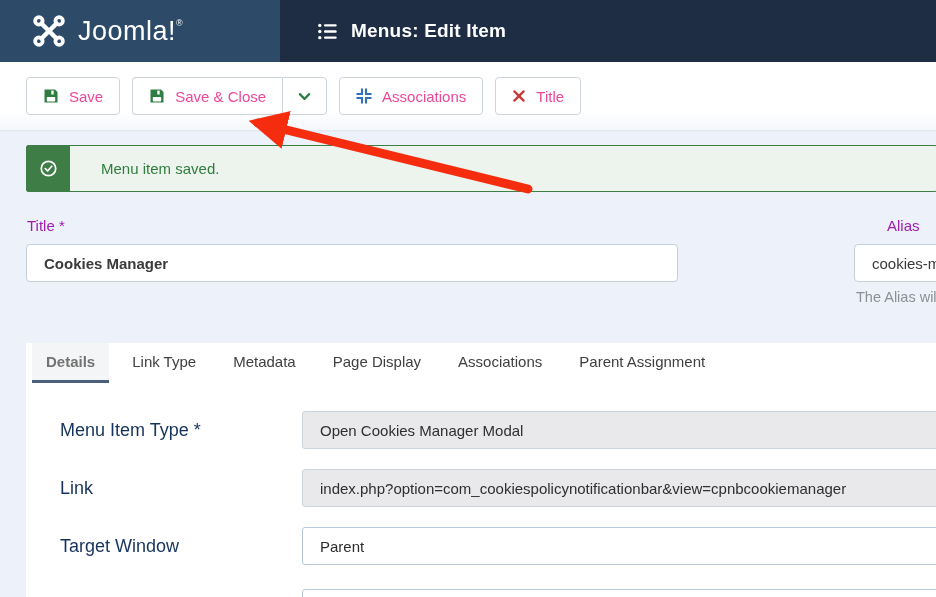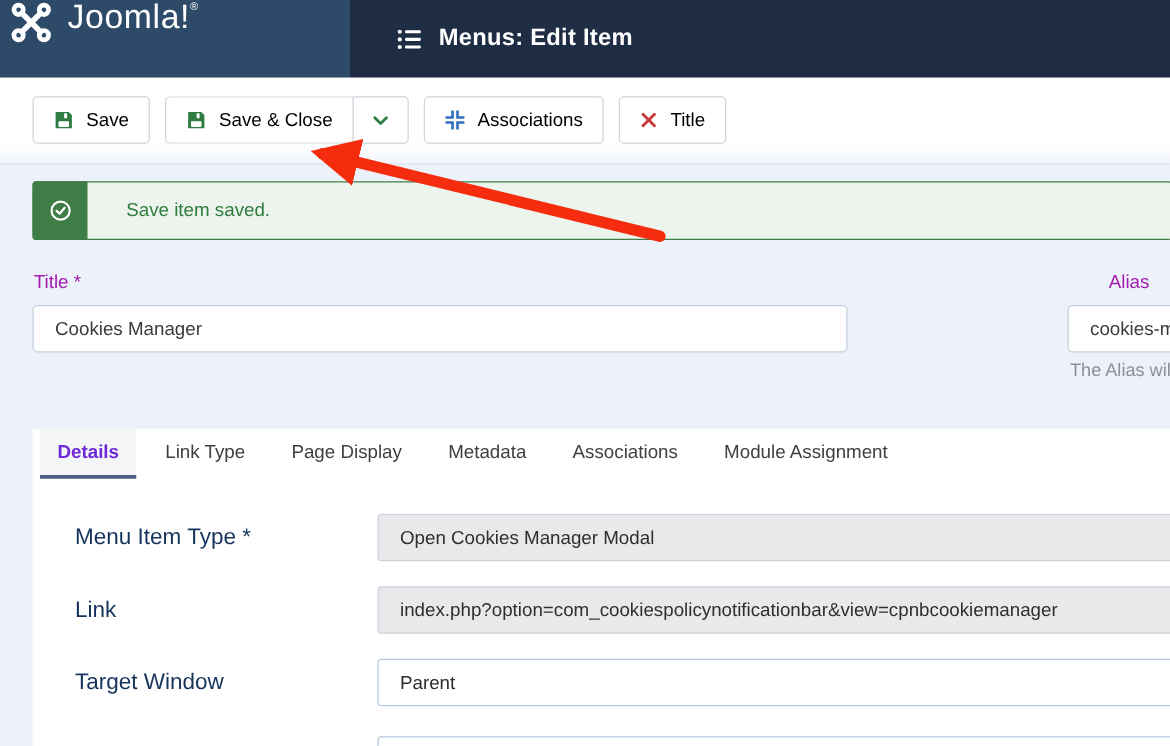--- a/index.html
+++ b/index.html
@@ -3,59 +3,59 @@
 <meta charset="utf-8">
 <style>
   html,body{margin:0;padding:0;}
   body{
     width:936px;height:597px;overflow:hidden;position:relative;
     background:#edf1f9;
     font-family:"Liberation Sans", sans-serif;
   }
   
   .header{position:absolute;top:0;left:0;right:0;height:62px;display:flex;z-index:5;}
-  .brand-area{width:280px;background:#2d4a68;display:flex;align-items:flex-start;gap:11px;padding-left:7px;box-sizing:border-box;cursor:pointer;}
+  .brand-area{width:280px;background:#2d4a68;display:flex;align-items:center;gap:11px;padding-left:31px;box-sizing:border-box;cursor:pointer;}
   .wordmark{color:#fff;font-size:27px;font-weight:400;letter-spacing:.5px;line-height:1;}
   .reg-mark{color:#fff;font-size:9px;vertical-align:14px;}
   .page-head{flex:1;background:#1e2d44;display:flex;align-items:center;gap:13px;padding-left:37px;color:#fff;}
   .page-head h1{margin:0;font-size:19px;font-weight:700;letter-spacing:.2px;}
   
   .toolbar{position:absolute;top:62px;left:0;right:0;height:68px;
     background:linear-gradient(#ffffff 72%,#f4f7fb);
     box-shadow:0 1px 2px rgba(30,45,70,.07);
     display:flex;align-items:center;gap:12px;padding-left:26px;box-sizing:border-box;}
   .btn{height:38px;background:#fff;border:1px solid #ced4dc;border-radius:4px;
     display:inline-flex;align-items:center;gap:10px;padding:0 16px;
-    font-size:15px;color:#000000;font-family:inherit;cursor:pointer;}
+    font-size:15px;color:#ec4899;font-family:inherit;cursor:pointer;}
   .btn-group{display:inline-flex;justify-content:center;}
   .btn-group .btn.main{border-radius:4px 0 0 4px;border-right:none;}
   .btn-group .btn.caret{border-radius:0 4px 4px 0;padding:0 14px;}
   .icon{display:inline-flex;align-items:center;justify-content:center;}
   
   .alert{position:absolute;top:145px;left:26px;right:-2px;height:47px;
     background:#edf3ed;border:1px solid #3f7d46;border-radius:3px;
     display:flex;align-items:stretch;z-index:10;box-sizing:border-box;}
   .alert-badge{width:44px;background:#3f7d46;display:flex;align-items:center;justify-content:center;
     margin:-1px 0 -1px -1px;border-radius:3px 0 0 3px;flex:none;}
   .alert-msg{display:flex;align-items:center;padding-left:31px;color:#2f7d3d;font-size:15px;}
   
   .field-label{position:absolute;color:#a21caf;font-size:15px;z-index:3;}
   .text-input{position:absolute;height:38px;background:#fff;border:1px solid #c5cfdb;border-radius:4px;
     font-size:15px;color:#3a3a3a;padding:0 17px;font-family:inherit;box-sizing:border-box;z-index:3;}
   #title-label{top:217px;left:27px;}
-  #title-input{top:244px;left:26px;width:652px;}
+  #title-input{top:244px;left:26px;width:652px;font-weight:bold;}
   #alias-label{top:217px;left:856px;margin-left:31px;}
   #alias-input{top:244px;left:854px;width:150px;}
   #alias-help{position:absolute;top:289px;left:856px;color:#8b9097;font-size:14.5px;white-space:nowrap;z-index:3;}
   
   .card{position:absolute;top:343px;left:26px;right:-10px;height:310px;background:#fff;z-index:2;}
   .tabs{display:flex;align-items:stretch;height:40px;padding-left:6px;}
   .tab{display:flex;align-items:center;padding:0 14px;margin-right:9px;font-size:15px;color:#404040;
     cursor:pointer;border-bottom:3px solid transparent;box-sizing:border-box;}
-  .tab.active{background:#f4f5f6;border-bottom-color:#4b5e7e;color:#6d28d9;font-weight:700;}
+  .tab.active{background:#f4f5f6;border-bottom-color:#4b5e7e;color:#737373;font-weight:700;}
   .frow{position:absolute;left:0;right:0;height:38px;}
   .frow .flabel{position:absolute;left:34px;top:50%;transform:translateY(-50%);font-size:18px;color:#16335c;}
   .frow .fvalue{position:absolute;left:276px;right:6px;height:38px;border-radius:3px;font-size:15px;
     display:flex;align-items:center;padding:0 17px;box-sizing:border-box;white-space:nowrap;overflow:hidden;}
   .fvalue.readonly{background:#e9e9eb;border:1px solid #ccd4dd;color:#2f2f2f;}
   .fvalue.editable{background:#fff;border:1px solid #b7c8dd;color:#2c2c2c;cursor:pointer;}
   #row-1{top:68px;} #row-2{top:126px;} #row-3{top:184px;} #row-4{top:246px;}
   
   .arrow-overlay{position:absolute;top:0;left:0;width:936px;height:597px;z-index:40;pointer-events:none;}
 </style>
@@ -150,38 +150,38 @@
 
 <div class="alert">
   <div class="alert-badge">
     <span class="icon">
       <svg width="19" height="19" viewBox="0 0 20 20" fill="none" stroke="#ffffff" stroke-width="1.8">
         <circle cx="10" cy="10" r="7.6"></circle>
         <polyline points="6.6,10.2 9.1,12.6 13.4,7.6" stroke-linecap="round" stroke-linejoin="round"></polyline>
       </svg>
     </span>
   </div>
-  <div class="alert-msg">Save item saved.</div>
+  <div class="alert-msg">Menu item saved.</div>
 </div>
 
 <label class="field-label" id="title-label">Title *</label>
 <input class="text-input" id="title-input" type="text" value="Cookies Manager" style="">
 
 <label class="field-label" id="alias-label">Alias</label>
 <input class="text-input" id="alias-input" type="text" value="cookies-m" style="">
 <div id="alias-help">The Alias will</div>
 
 <section class="card">
   <nav class="tabs">
     <div class="tab active">Details</div>
     <div class="tab">Link Type</div>
+    <div class="tab">Metadata</div>
     <div class="tab">Page Display</div>
-    <div class="tab">Metadata</div>
     <div class="tab">Associations</div>
-    <div class="tab">Module Assignment</div>
+    <div class="tab">Parent Assignment</div>
   </nav>
 
   <div class="frow" id="row-1">
     <span class="flabel">Menu Item Type *</span>
     <div class="fvalue readonly">Open Cookies Manager Modal</div>
   </div>
 
   <div class="frow" id="row-2">
     <span class="flabel">Link</span>
     <div class="fvalue readonly">index.php?option=com_cookiespolicynotificationbar&amp;view=cpnbcookiemanager</div>

